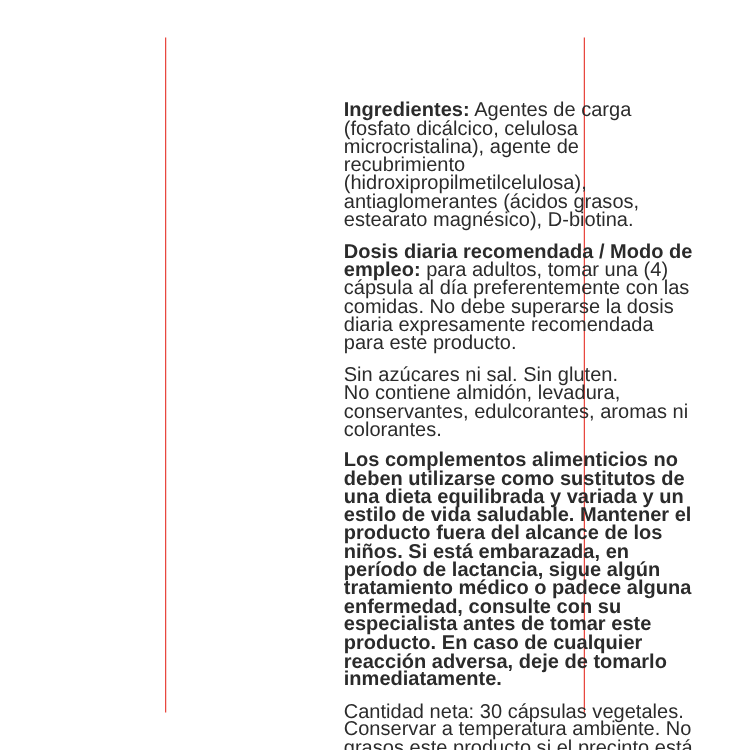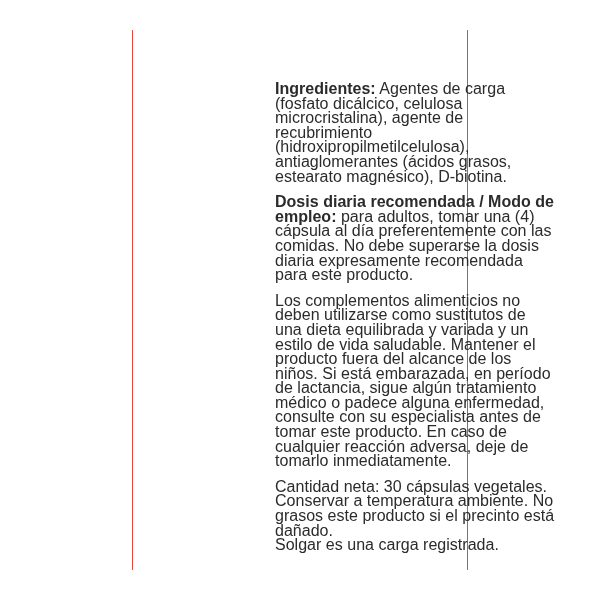--- a/index.html
+++ b/index.html
@@ -40,21 +40,21 @@
   .block.tight {
     margin-bottom: 10px;
   }
   .block p {
     margin: 0;
   }
   .bold {
     font-weight: bold;
   }
   .warning {
-    font-weight: normal;
+    font-weight: bold;
   }
   .link {
     font-weight: bold;
   }
   .nowrap-block {
     margin: 0;
   }
 </style>
 </head>
 <body>
@@ -63,20 +63,24 @@
   <div class="content">
 
     <div class="block">
       <p class="nowrap-block"><span class="bold">Ingredientes:</span><span> Agentes de carga (fosfato dicálcico, celulosa microcristalina), agente de recubrimiento (hidroxipropilmetilcelulosa), antiaglomerantes (ácidos grasos, estearato magnésico), D-biotina.</span></p>
     </div>
 
     <div class="block">
       <p class="nowrap-block"><span class="bold">Dosis diaria recomendada / Modo de empleo:</span><span> para adultos, tomar una (4) cápsula al día preferentemente con las comidas. No debe superarse la dosis diaria expresamente recomendada para este producto.</span></p>
     </div>
 
+    <div class="block tight">
+      <p>Sin azúcares ni sal. Sin gluten.</p>
+      <p>No contiene almidón, levadura, conservantes, edulcorantes, aromas ni colorantes.</p>
+    </div>
 
     <div class="block">
       <p class="warning">Los complementos alimenticios no deben utilizarse como sustitutos de una dieta equilibrada y variada y un estilo de vida saludable. Mantener el producto fuera del alcance de los niños. Si está embarazada, en período de lactancia, sigue algún tratamiento médico o padece alguna enfermedad, consulte con su especialista antes de tomar este producto. En caso de cualquier reacción adversa, deje de tomarlo inmediatamente.</p>
     </div>
 
     <div class="block">
       <p>Cantidad neta: 30 cápsulas vegetales.</p>
       <p>Conservar a temperatura ambiente. No grasos este producto si el precinto está dañado.</p>
       <p>Solgar es una carga registrada.</p>
     </div>

